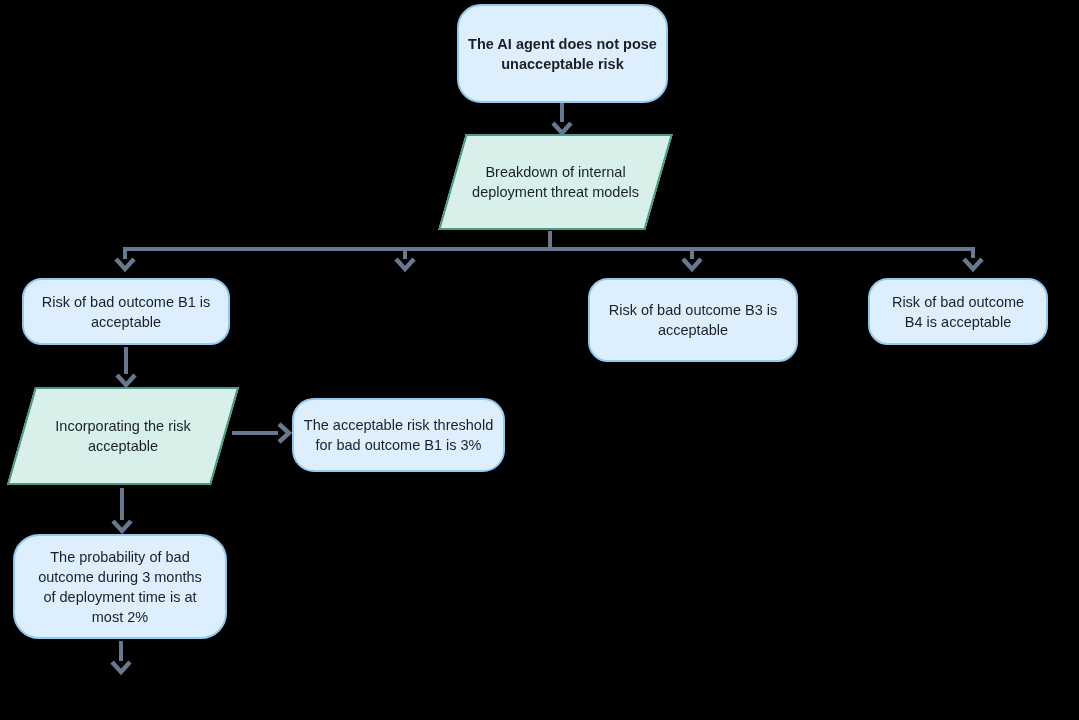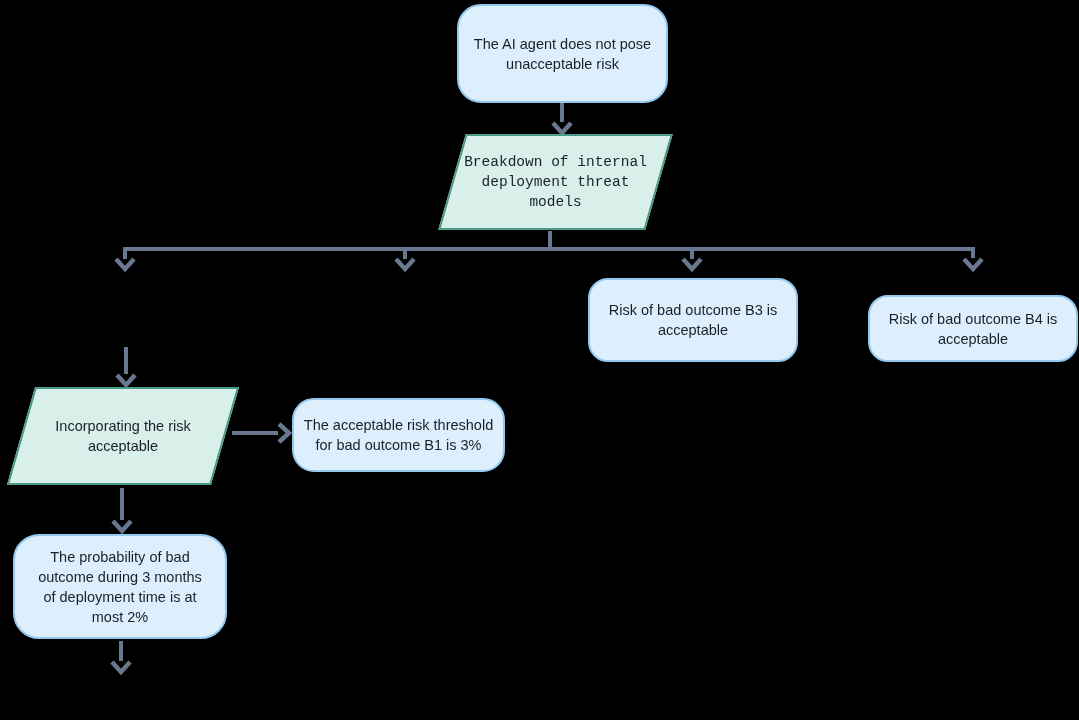--- a/index.html
+++ b/index.html
@@ -63,29 +63,29 @@
   .para .para-bg {
     position: absolute;
     inset: 0;
     background: var(--process-fill);
     border: 2px solid var(--process-border);
     transform: skewX(-16deg);
   }
   .para .label { position: relative; }
 
   
-  #node-root        { left: 457px; top: 4px;   width: 211px; height: 99px;  padding: 0 8px;  border-radius: 24px; }
+  #node-root        { left: 457px; top: 4px;   width: 211px; height: 99px;  padding: 0 8px;  border-radius: 24px; font-weight: bold; }
   #node-risk-b1     { left: 22px;  top: 278px; width: 208px; height: 67px;  padding: 0 13px; border-radius: 20px; }
   #node-risk-b2     { left: 299px; top: 278px; width: 212px; height: 67px;  padding: 0 13px; border-radius: 20px; }
   #node-risk-b3     { left: 588px; top: 278px; width: 210px; height: 84px;  padding: 5px 13px; border-radius: 20px; }
-  #node-risk-b4     { left: 868px; top: 278px; width: 210px; height: 67px;  padding: 0 13px; border-radius: 20px; margin-top: 17px; }
+  #node-risk-b4     { left: 868px; top: 278px; width: 180px; height: 67px;  padding: 0 13px; border-radius: 20px; }
   #node-threshold-value { left: 292px; top: 398px; width: 213px; height: 74px; padding: 0 0; border-radius: 22px; }
   #node-probability { left: 13px;  top: 534px; width: 214px; height: 105px; padding: 0 19px; border-radius: 26px; }
   #para-breakdown   { left: 452px; top: 134px; width: 207px; height: 96px; }
-  #para-breakdown .label { max-width: 200px; font-family: Liberation Mono, monospace; }
+  #para-breakdown .label { max-width: 200px; }
   #para-threshold   { left: 21px;  top: 387px; width: 204px; height: 98px; }
   #para-threshold .label { max-width: 170px; }
 </style>
 </head>
 <body>
 
 <div class="canvas">
 
   <svg class="connectors" width="1079" height="720" viewBox="0 0 1079 720" aria-hidden="true">
 
@@ -116,20 +116,23 @@
 
   <div class="node" id="node-root">
     <span class="label">The AI agent does not pose unacceptable risk</span>
   </div>
 
   <div class="para" id="para-breakdown">
     <span class="para-bg"></span>
     <span class="label">Breakdown of internal deployment threat models</span>
   </div>
 
+  <div class="node" id="node-risk-b1">
+    <span class="label">Risk of bad outcome B1 is acceptable</span>
+  </div>
 
 
   <div class="node" id="node-risk-b3">
     <span class="label">Risk of bad outcome B3 is acceptable</span>
   </div>
 
   <div class="node" id="node-risk-b4">
     <span class="label">Risk of bad outcome B4 is acceptable</span>
   </div>
 

